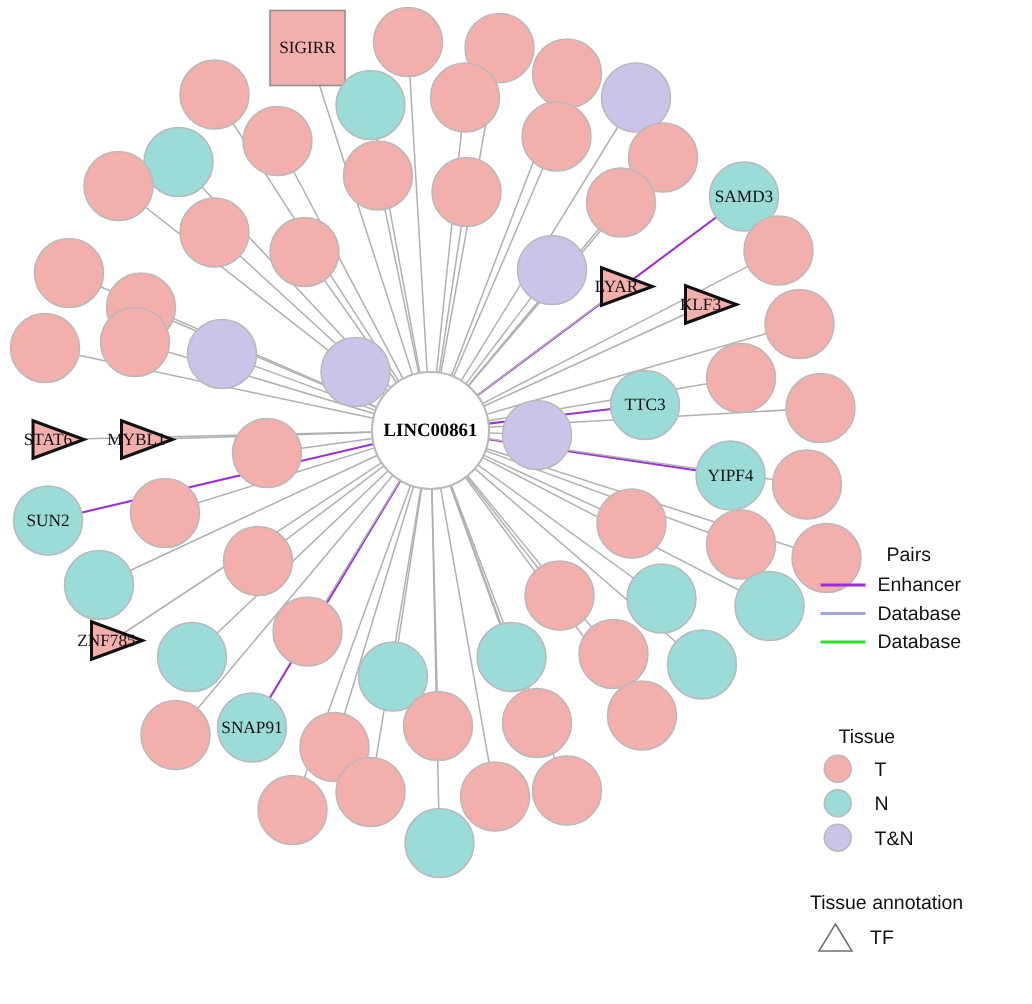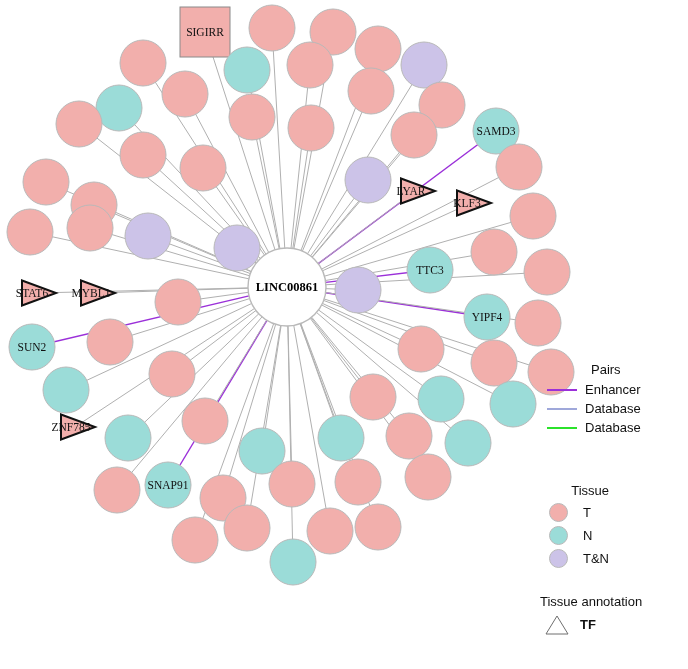--- a/index.html
+++ b/index.html
@@ -13,26 +13,26 @@
        text-anchor:middle;dominant-baseline:middle;font-weight:600;}
   .legend{position:absolute;font-family:"Liberation Sans",sans-serif;color:#111;}
   .legend-title{font-size:13px;margin-bottom:3px;}
   .legend-row{display:flex;align-items:center;height:19px;}
   .legend-row .swatch{width:34px;display:flex;justify-content:center;align-items:center;}
   .legend-row .txt{font-size:13px;margin-left:6px;white-space:nowrap;}
   .line-sw{width:30px;height:2px;display:block;}
   .dot-sw{width:17px;height:17px;border-radius:50%;border:1px solid #b9b9b9;display:block;}
   #pairs{left:545px;top:362px;}
   #pairs .legend-title{margin-left:46px;}
-  #tissue{left:545px;top:483px;text-align:right;}
+  #tissue{left:545px;top:483px;}
   #tissue .legend-title{margin-left:14px;}
   #tissue .legend-row{height:23px;}
   #tissue .swatch{width:28px;justify-content:flex-start;padding-left:4px;}
   #target{left:540px;top:594px;}
-  #target .legend-row{height:25px;font-weight:bold;}
+  #target .legend-row{height:25px;}
   #target .swatch{width:34px;justify-content:center;}
   .sq-sw{width:18px;height:18px;border:1px solid #6f6f6f;background:#fff;}
 </style>
 </head>
 <body>
 
 <div id="stage">
 
   <svg id="net" viewBox="0 0 688 669">
     <g id="edge-layer">

